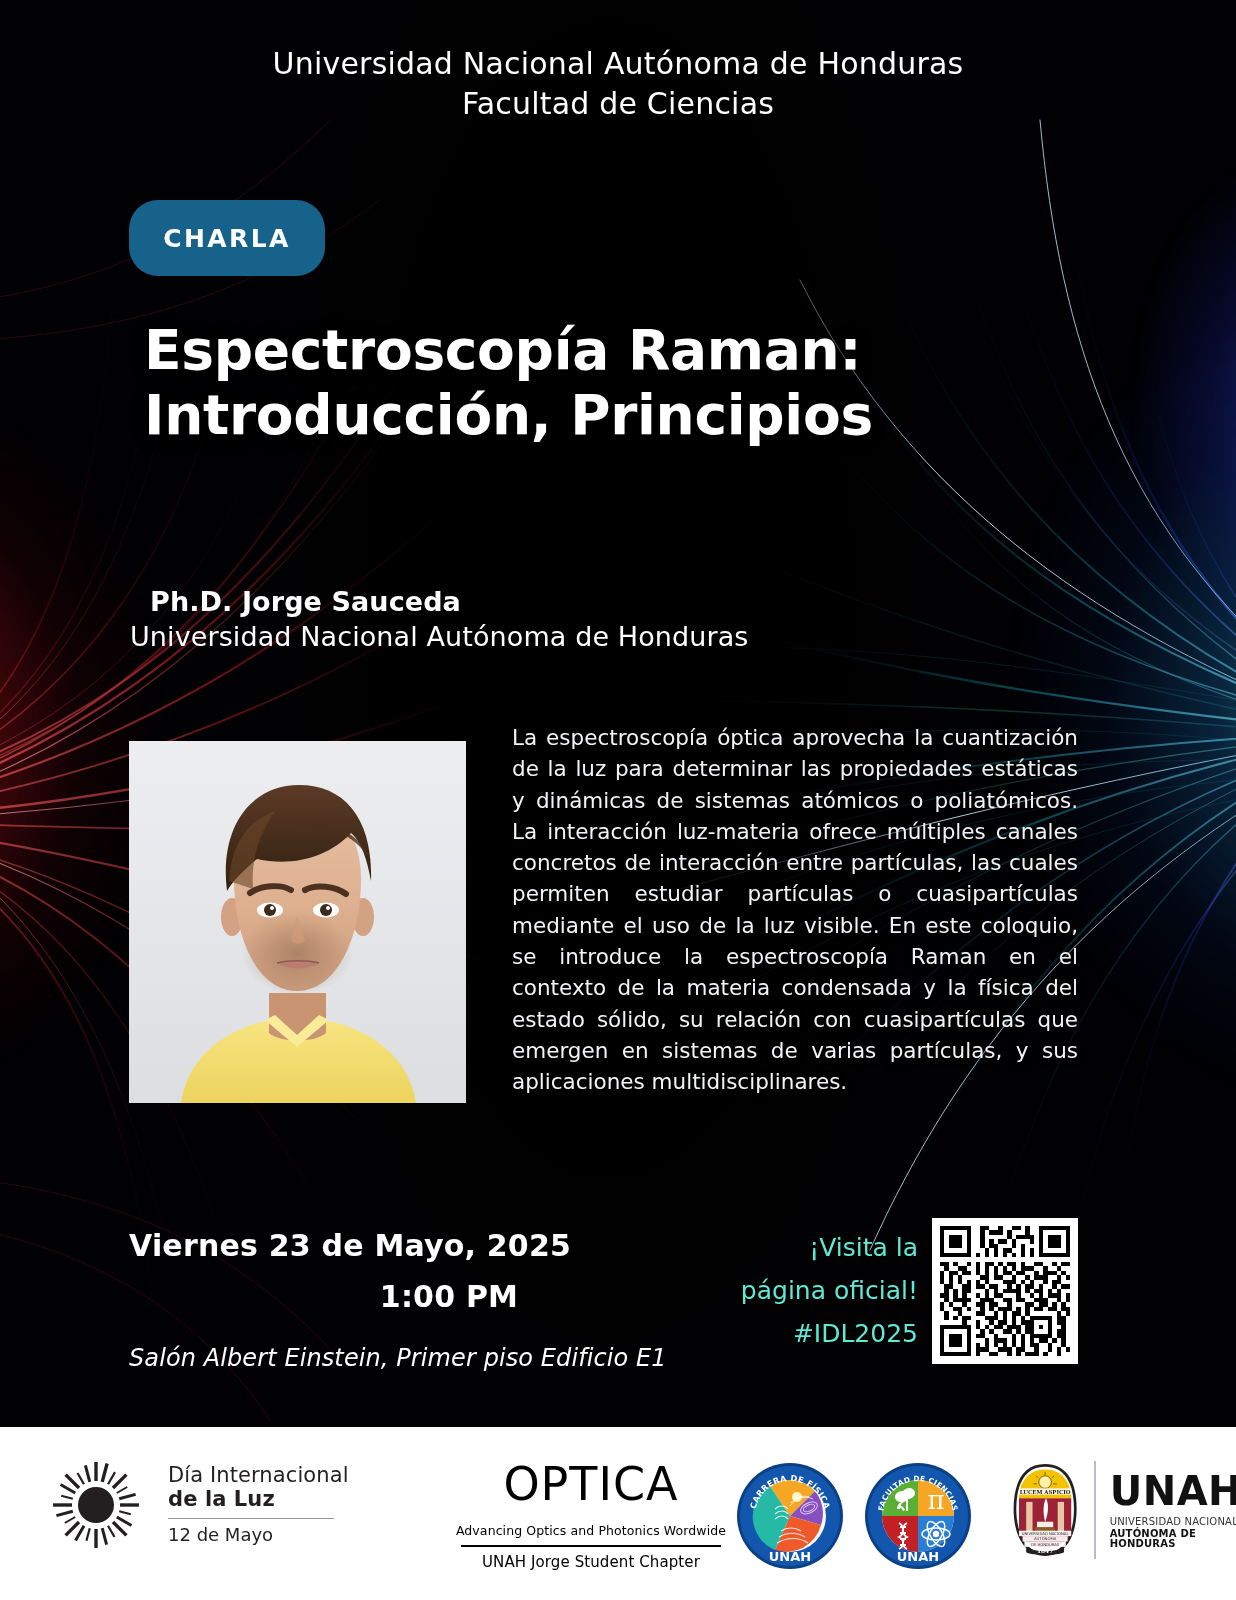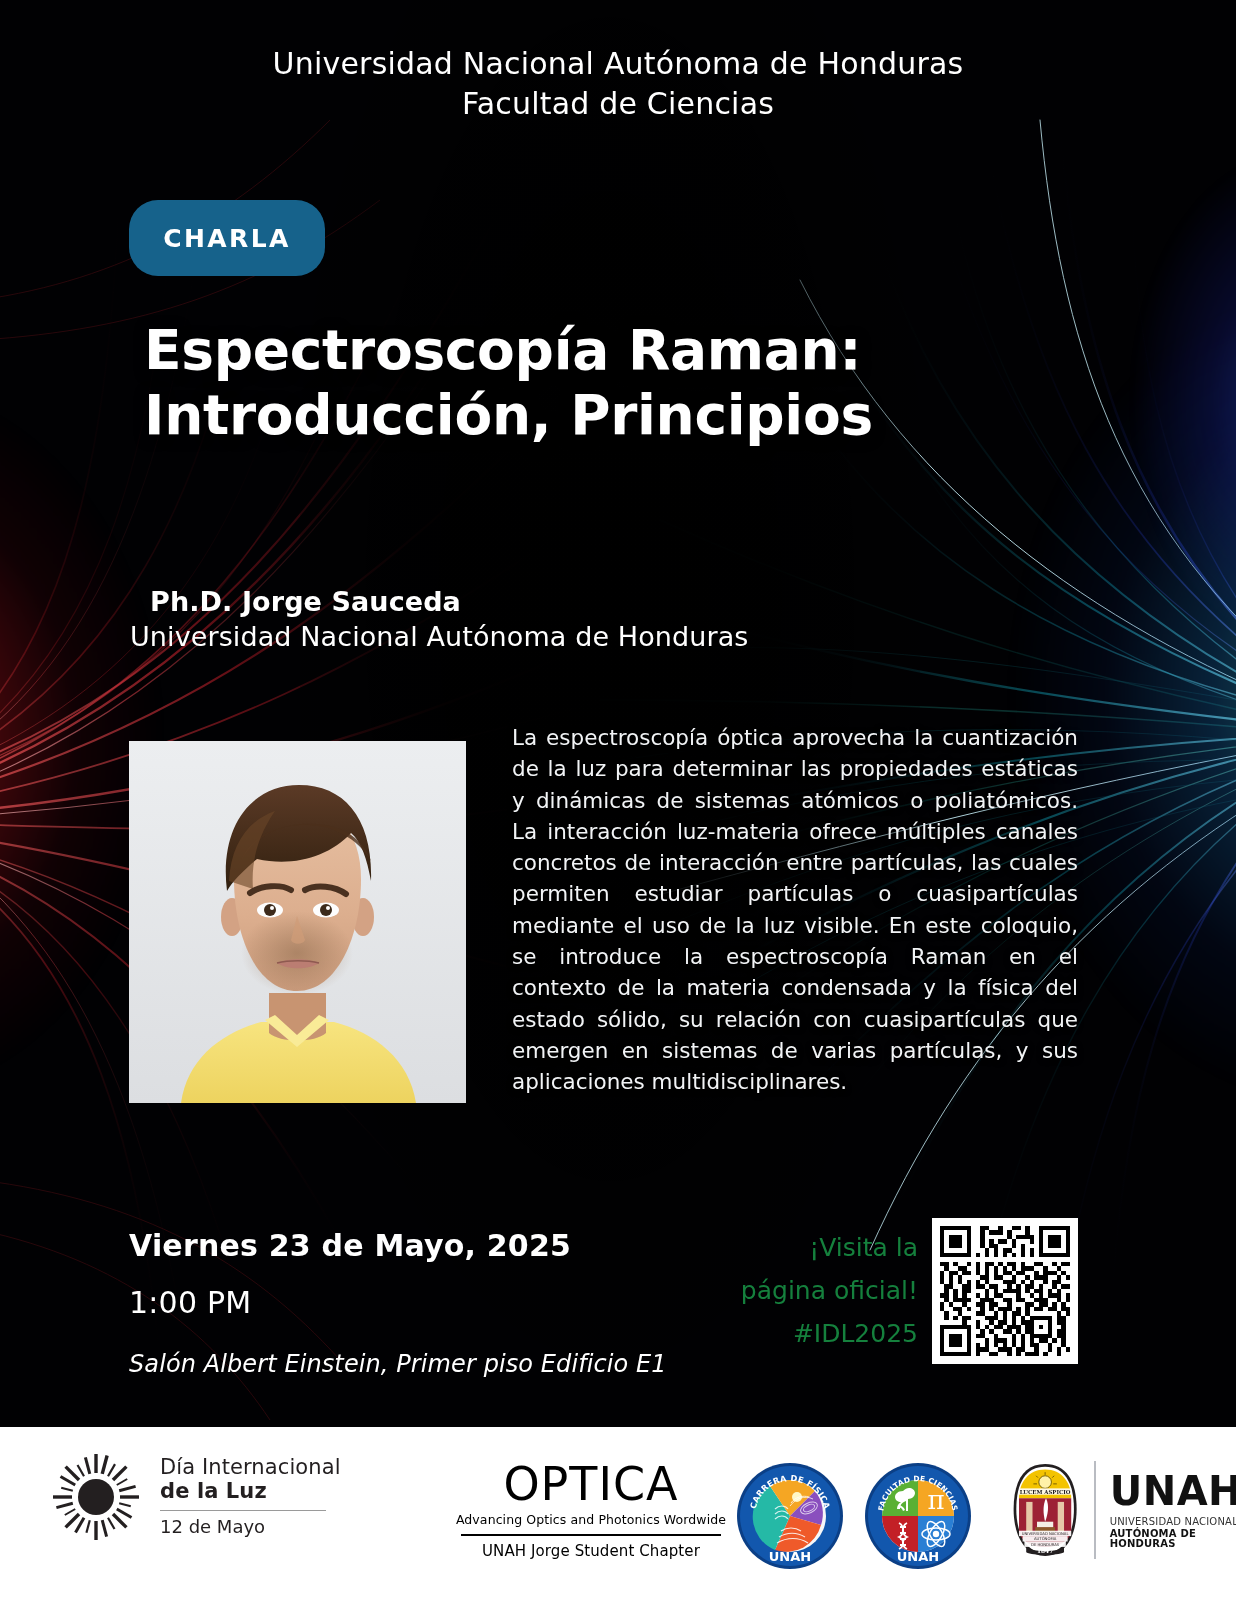--- a/index.html
+++ b/index.html
@@ -82,50 +82,50 @@
 
   .abstract{
     position:absolute;left:512px;top:722px;width:566px;
     font-size:21.5px;line-height:1.455;text-align:justify;
     color:#f2f4f6;font-weight:400;
     text-shadow:0 1px 6px rgba(0,0,0,.9);
   }
 
   .when{position:absolute;left:129px;top:1228px;width:640px;}
   .when .date{font-size:30px;font-weight:700;letter-spacing:.2px;}
-  .when .time{font-size:30px;font-weight:400;letter-spacing:.2px;margin-top:22px;}
+  .when .time{font-size:30px;font-weight:700;letter-spacing:.2px;margin-top:16px;text-align:center;}
   .when .place{font-size:24px;font-style:italic;font-weight:400;margin-top:30px;letter-spacing:.1px;}
 
   .visit{
     position:absolute;left:700px;top:1226px;width:218px;text-align:right;
-    font-size:25px;line-height:1.72;font-weight:400;color:#15803d;
+    font-size:25px;line-height:1.72;font-weight:400;color:#5eead4;
   }
 
   .qr{
     position:absolute;left:932px;top:1218px;width:146px;height:146px;
     background:#fff;padding:8px;box-sizing:border-box;
   }
   .qr svg{display:block;}
 
   
   .footer{
     position:absolute;left:0;top:1427px;width:1236px;height:173px;
     background:#fff;color:#1a1a1a;
   }
-  .f-idl{position:absolute;left:44px;top:18px;display:flex;align-items:center;gap:12px;}
+  .f-idl{position:absolute;left:44px;top:26px;display:flex;align-items:center;gap:20px;}
   .f-idl-text{line-height:1.12;}
   .f-idl-l1{font-size:21px;font-weight:400;color:#231f20;letter-spacing:.1px;}
   .f-idl-l2{font-size:21px;font-weight:700;color:#231f20;letter-spacing:.1px;}
   .f-idl-rule{height:1px;background:#9a9a9a;margin:7px 0 6px 0;width:166px;}
   .f-idl-l3{font-size:18px;font-weight:400;color:#231f20;}
 
   .f-optica{position:absolute;left:455px;top:34px;text-align:center;width:272px;}
   .f-optica-word{font-size:46px;font-weight:400;letter-spacing:1px;color:#000;line-height:1;
     font-family:"DejaVu Sans","Liberation Sans",sans-serif;}
-  .f-optica-tag{font-size:12.5px;color:#000;margin-top:5px;letter-spacing:.1px;}
+  .f-optica-tag{font-size:12.5px;color:#000;margin-top:16px;letter-spacing:.1px;}
   .f-optica-rule{height:1.6px;background:#000;margin:7px auto 6px auto;width:260px;}
   .f-optica-sub{font-size:15px;color:#000;letter-spacing:.1px;}
 
   .f-seals{position:absolute;left:735px;top:34px;display:flex;gap:18px;align-items:center;}
 
   .f-unah{position:absolute;left:1010px;top:30px;display:flex;align-items:center;gap:14px;}
   .f-unah-div{width:1.6px;height:98px;background:#b9bcc2;}
   .f-unah-txt{line-height:1;}
   .f-unah-big{font-size:40px;font-weight:800;letter-spacing:.5px;color:#111;line-height:1;}
   .f-unah-s1{font-size:10px;color:#333;letter-spacing:.2px;margin-top:6px;}

